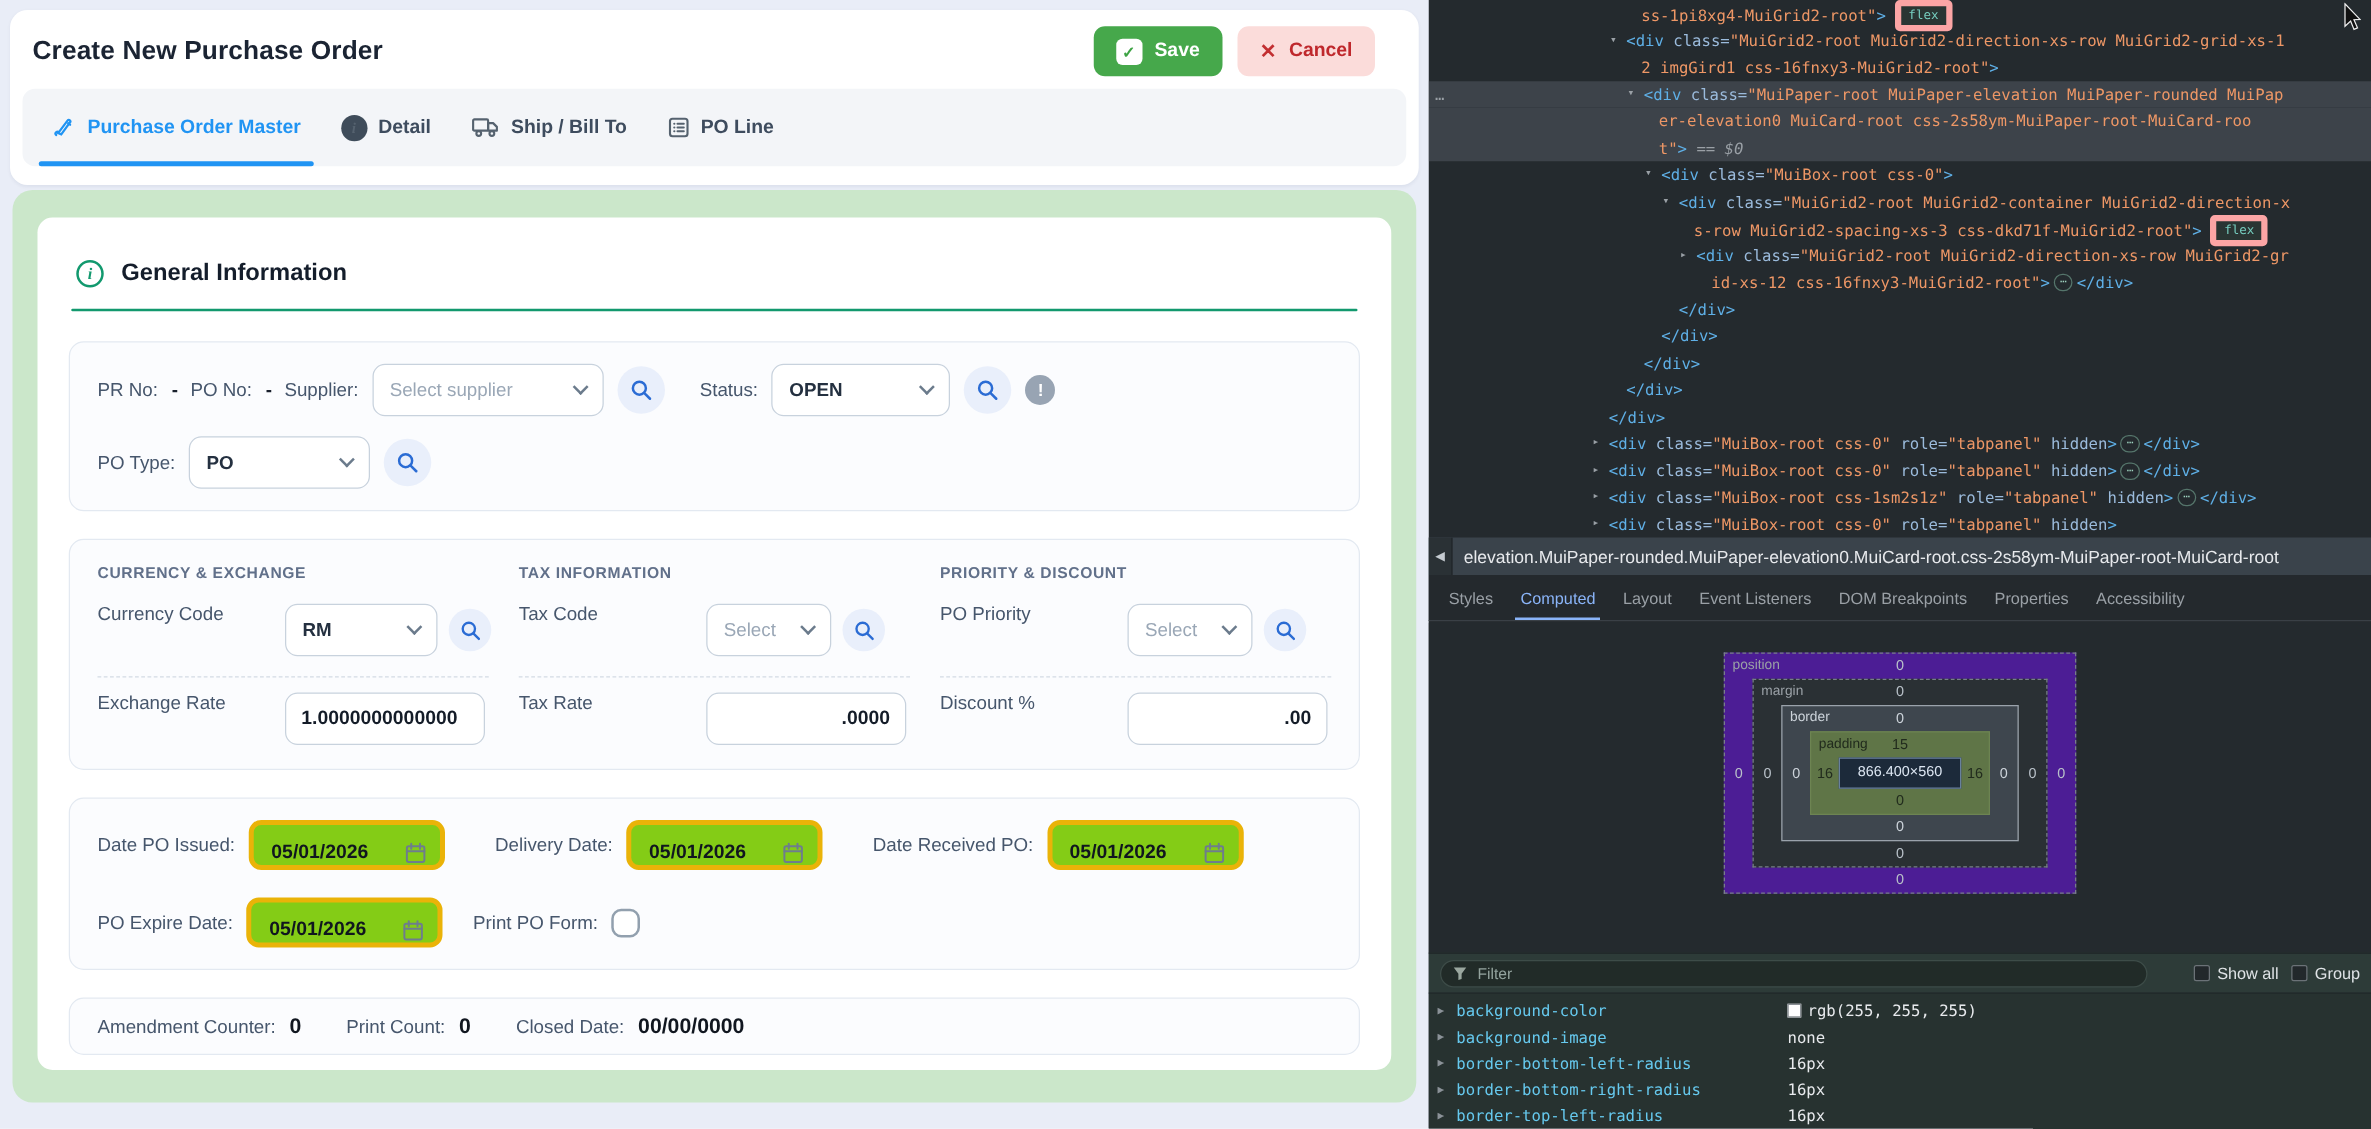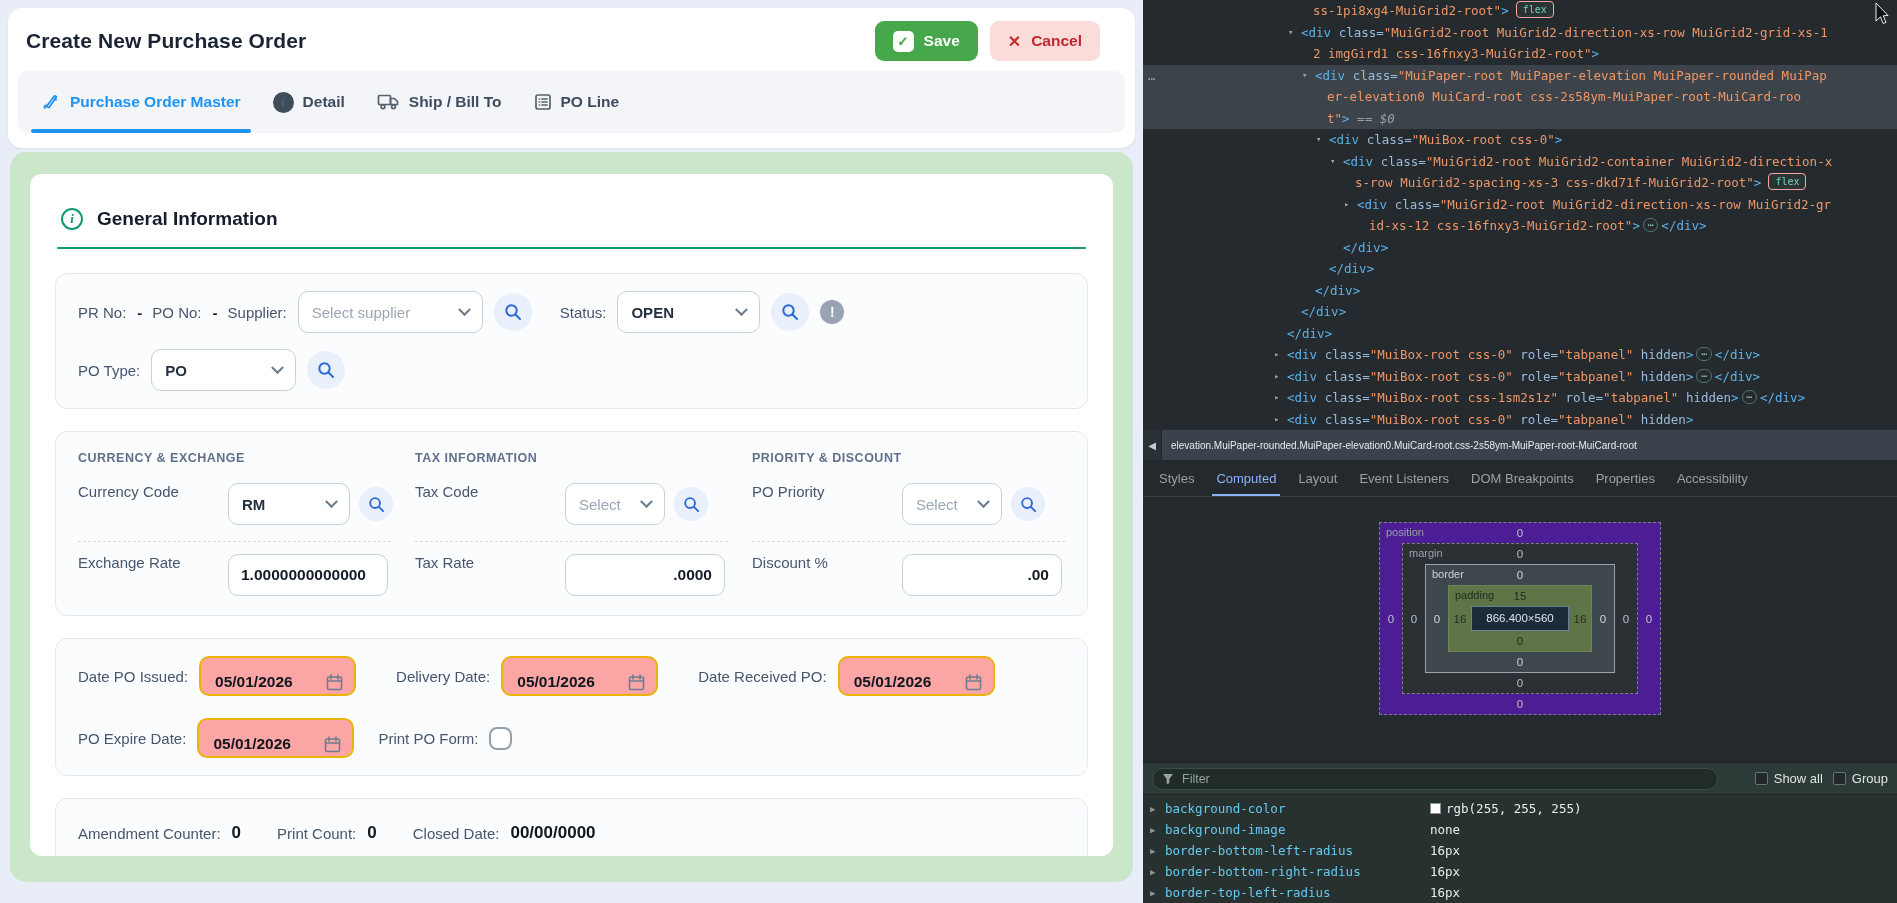--- a/index.html
+++ b/index.html
@@ -43,42 +43,42 @@
   .warn{width:24px;height:24px;border-radius:50%;background:#98a4b3;color:#fff;font-weight:800;display:flex;align-items:center;justify-content:center;font-size:14px;flex:none}
   .cols{display:flex;gap:24px}
   .col{flex:1;min-width:0}
   .col-head{font-size:12.5px;font-weight:700;color:#61708a;letter-spacing:.5px;margin:2px 0 18px 0}
   .col-row{display:flex;align-items:flex-start;min-height:44px}
   .col-label{width:150px;color:#46566c;font-size:15px;flex:none}
   .controls{display:flex;align-items:center;gap:9px}
   .dash-div{border-top:1px dashed #d3dae3;margin:14px 0 12px 0}
   .tinput{height:42px;border:1px solid #c8d2dd;border-radius:10px;padding:0 12px;font-size:15.5px;color:#141c28;display:flex;align-items:center;width:160px;overflow:hidden;white-space:nowrap;font-weight:600;background:#fff}
   .tinput.right{justify-content:flex-end}
-  .dateinput{width:157px;height:40px;border:2px solid #eab308;border-radius:10px;display:flex;align-items:center;padding:12px 10px 0 14px;font-weight:600;font-size:15.5px;color:#10161f;background:#fca5a5}
+  .dateinput{width:157px;height:40px;border:4px solid #eab308;border-radius:10px;display:flex;align-items:center;padding:12px 10px 0 14px;font-weight:600;font-size:15.5px;color:#10161f;background:#84cc16}
   .dateinput svg{margin-left:auto}
   .cb{width:23px;height:23px;border:2px solid #92a0ae;border-radius:8px;background:#fff;cursor:pointer}
   .footer-row{display:flex;align-items:center;gap:36px;padding:4px 0}
   .fv-big{color:#10161f;font-size:17px;font-weight:600}
 
   
   .devtools{position:absolute;left:1143px;top:0;width:754px;height:903px;background:#242a2e;color:#dadfe4}
   .tree{position:absolute;left:0;top:0;width:754px;height:430px;overflow:hidden;font-family:"DejaVu Sans Mono",monospace;font-size:12.5px}
   .code-line{position:relative;white-space:nowrap;height:21.5px;line-height:21.5px}
   .code-line.sel{background:#3d434a}
   .tok-tag{color:#5fb0e7}
   .tok-attr{color:#9bbbdc}
   .tok-val{color:#ee9766}
   .tok-dollar{color:#9aa0a6;font-style:italic}
   .code-arrow{position:absolute;color:#9aa0a6;font-size:9px;top:0}
   .code-gut{position:absolute;left:5px;color:#9aa0a6;letter-spacing:1px}
-  .badge-flex{display:inline-block;margin-left:7px;padding:0 6px;border:1px solid #fca5a5;border-radius:4px;color:#76cfc0;font-size:10px;line-height:15px;vertical-align:2px;background:#2a3533;font-family:"DejaVu Sans Mono",monospace}
+  .badge-flex{display:inline-block;margin-left:7px;padding:0 6px;border:5px solid #fca5a5;border-radius:4px;color:#76cfc0;font-size:10px;line-height:15px;vertical-align:2px;background:#2a3533;font-family:"DejaVu Sans Mono",monospace}
   .ell-pill{display:inline-block;margin:0 3px;padding:0 4px;border:1px solid #55756b;border-radius:8px;color:#9fd3c0;font-size:9px;line-height:12px;vertical-align:2px}
   .crumbbar{position:absolute;left:0;top:430px;width:754px;height:30px;background:#3a434b;display:flex;align-items:center;overflow:hidden}
   .crumb-arrow{width:19px;height:30px;background:#2a3135;color:#c5cbd1;display:flex;align-items:center;justify-content:center;font-size:10px;border-right:1px solid #20262a;flex:none;cursor:pointer}
-  .crumb-text{padding:0 9px;font-size:10px;color:#e8eaed;white-space:nowrap}
+  .crumb-text{padding:0 9px;font-size:14px;color:#e8eaed;white-space:nowrap}
   .dt-tabs{position:absolute;left:0;top:460px;width:754px;height:37px;background:#24292d;border-bottom:1px solid #3a4046;display:flex;align-items:stretch;padding:0 6px;gap:2px}
   .dt-tab{padding:0 10px;font-size:13px;color:#9aa0a6;display:flex;align-items:center;position:relative;cursor:pointer;white-space:nowrap}
   .dt-tab.active{color:#8ab4f8}
   .dt-tab.active::after{content:"";position:absolute;left:6px;right:6px;bottom:0;height:2.5px;background:#8ab4f8}
   .bm-area{position:absolute;left:0;top:498px;width:754px;height:264px;display:flex;justify-content:center;align-items:flex-start;padding-top:24px;background:#242a2e}
   .bmb{display:flex;flex-direction:column}
   .bm-top,.bm-bot{height:20px;display:flex;align-items:center;justify-content:center;position:relative;font-size:11.5px}
   .bm-lab{position:absolute;left:6px;top:3px;font-size:11px;color:#9aa0a6}
   .bm-mid{display:flex;align-items:center}
   .bm-side{min-width:22px;text-align:center;font-size:11.5px;flex:none;padding:0 2px}
@@ -340,21 +340,21 @@
                   </svg>
               </div>
             </div>
             <div class="inline-field">
               <span class="flabel">Print PO Form:</span>
               <span class="cb"></span>
             </div>
           </div>
         </div>
 
-        <div class="fieldset" style="padding:20px 22px">
+        <div class="fieldset" style="padding:8px 22px">
           <div class="footer-row">
             <div class="inline-field">
               <span class="flabel">Amendment Counter:</span>
               <span class="fv-big">0</span>
             </div>
             <div class="inline-field">
               <span class="flabel">Print Count:</span>
               <span class="fv-big">0</span>
             </div>
             <div class="inline-field">

